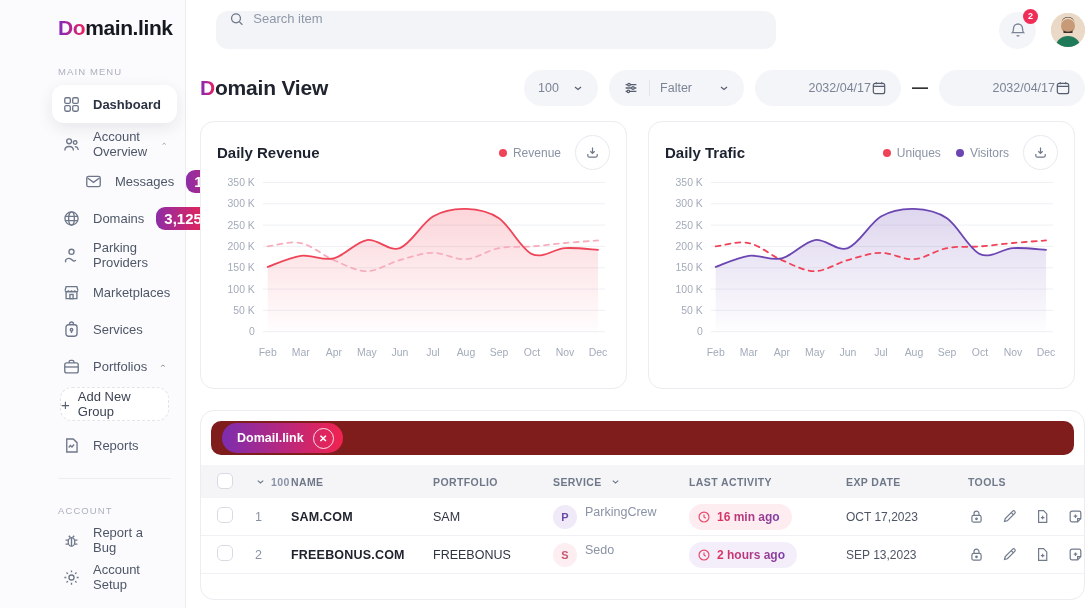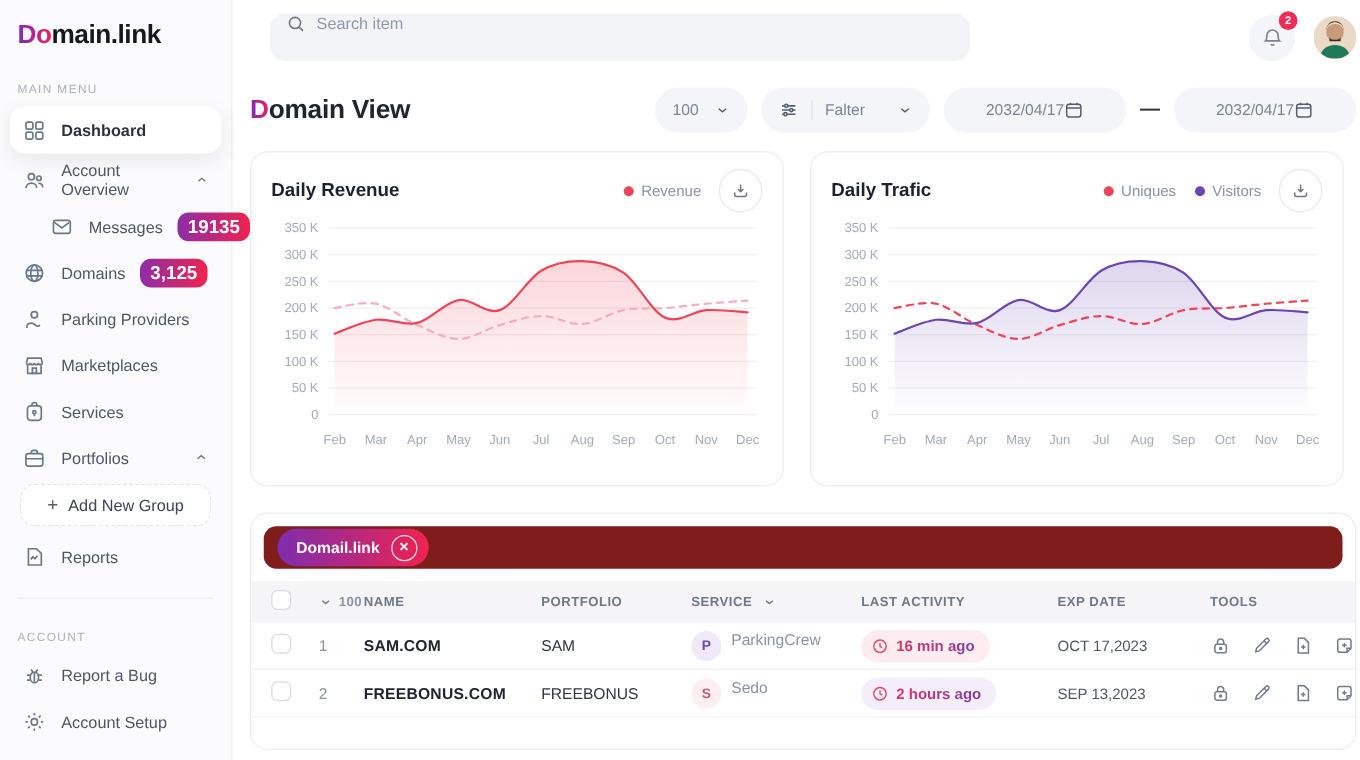--- a/index.html
+++ b/index.html
@@ -1,21 +1,21 @@
 <!DOCTYPE html>
 <html><head>
 <meta charset="utf-8">
 <style>
   * { margin:0; padding:0; box-sizing:border-box; }
   html,body { width:1088px; height:608px; overflow:hidden; }
   body { display:flex; background:#fff; font-family:"Liberation Sans",sans-serif; color:#2a3040; }
   svg { display:block; }
 
   
-  .sidebar { width:186px; min-width:186px; background:#fbfbfd; border-right:1px solid #ededf1; padding-top:16px; display:flex; flex-direction:column; }
+  .sidebar { width:186px; min-width:186px; background:#fbfbfd; border-right:1px solid #ededf1; padding-top:16px; display:flex; flex-direction:column;padding-left:44px; }
   .logo { padding-left:14px; font-size:21px; font-weight:800; letter-spacing:-0.4px; color:#16181f; }
   .grad-text { background-image:linear-gradient(90deg,#7c2bbf,#ef1e5e); -webkit-background-clip:text; background-clip:text; color:transparent; }
   .section-label { margin:26px 0 8px 14px; font-size:9.5px; letter-spacing:1.1px; color:#abb1bd; }
   .menu { padding:0 8px; }
   .menu-item { display:flex; align-items:center; gap:12px; height:32px; padding:0 10px; margin-bottom:5px; border-radius:12px; font-size:13px; color:#4e5768; cursor:pointer; }
   .menu-item .mi-icon { width:19px; height:19px; color:#6e7789; flex:0 0 19px; }
   .menu-item.active { background:#fff; box-shadow:0 5px 16px rgba(30,35,60,.09); font-weight:600; color:#2b3242; height:38px; }
   .menu-item.sub { padding-left:32px; }
   .badge-grad { margin-left:auto; background:linear-gradient(90deg,#8d2da6,#f0234f); color:#fff; font-size:15px; font-weight:700; padding:3px 8px; border-radius:9px; }
   .chev { margin-left:auto; color:#6e7789; }
@@ -34,21 +34,21 @@
   .bell-btn { width:37px; height:37px; border-radius:50%; background:#f4f5f8; display:flex; align-items:center; justify-content:center; position:relative; cursor:pointer; }
   .bell-badge { position:absolute; top:-3px; right:-2px; min-width:15px; height:15px; border-radius:8px; background:#ef2d56; color:#fff; font-size:9px; font-weight:700; display:flex; align-items:center; justify-content:center; padding:0 4px; }
   .avatar { width:34px; height:34px; border-radius:50%; overflow:hidden; cursor:pointer; background:#ead9c6; }
 
   .title-row { margin-top:16px; display:flex; align-items:center; }
   .page-title { font-size:21px; font-weight:800; color:#20242e; letter-spacing:-0.2px; }
   .controls { margin-left:auto; display:flex; align-items:center; gap:11px; }
   .ctl { background:#f4f5f8; border-radius:18px; height:36px; display:flex; align-items:center; font-size:12.5px; color:#7b8496; padding:0 14px; cursor:pointer; }
   .ctl .sep { width:1px; height:16px; background:#e2e4ea; margin:0 10px; }
   .ctl-pagesize { width:74px; justify-content:space-between; }
-  .ctl-date { width:146px; justify-content:center; }
+  .ctl-date { width:146px; justify-content:flex-end; }
   .range-dash { color:#333; font-weight:700; }
 
   
   .charts-row { margin-top:15px; display:flex; gap:21px; }
   .chart-card { width:427px; height:268px; background:#fff; border:1px solid #ececf1; border-radius:14px; padding:13px 16px 6px; }
   .chart-head { display:flex; align-items:center; }
   .chart-title { font-size:15px; font-weight:700; color:#1c2230; }
   .legend { margin-left:auto; display:flex; gap:15px; font-size:12px; color:#8a93a5; }
   .legend-item { display:flex; align-items:center; gap:6px; }
   .legend-dot { width:8px; height:8px; border-radius:50%; }

